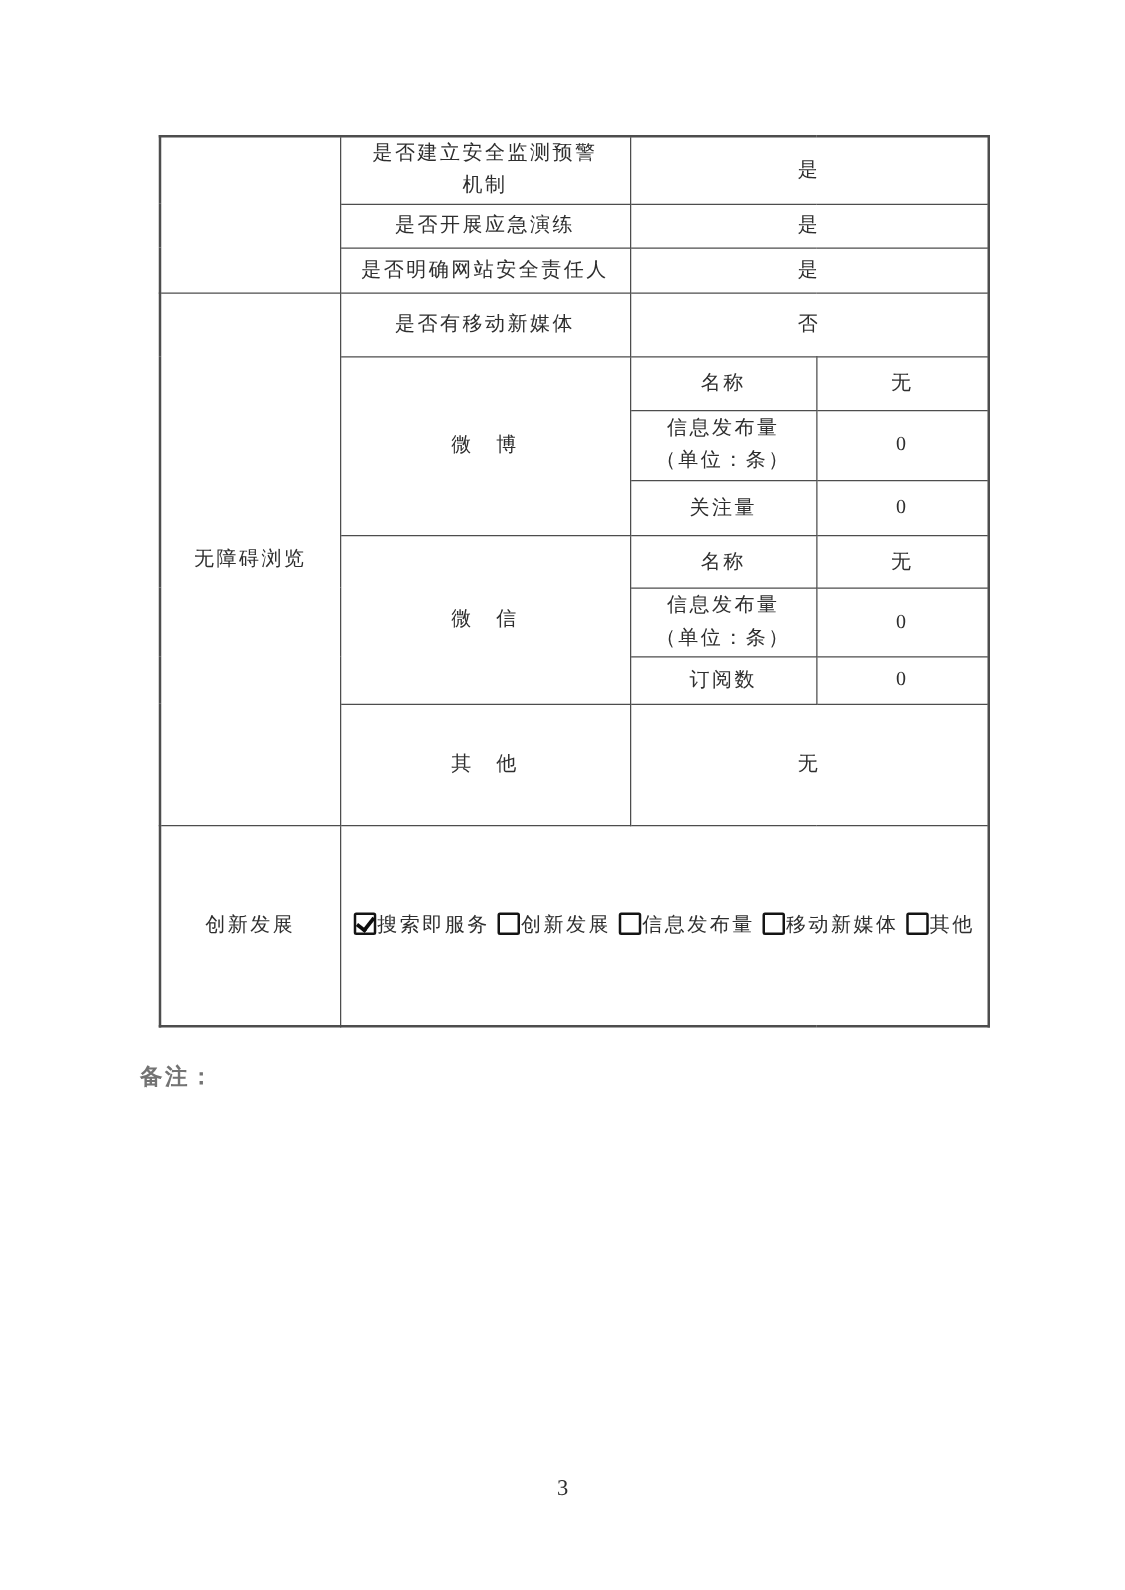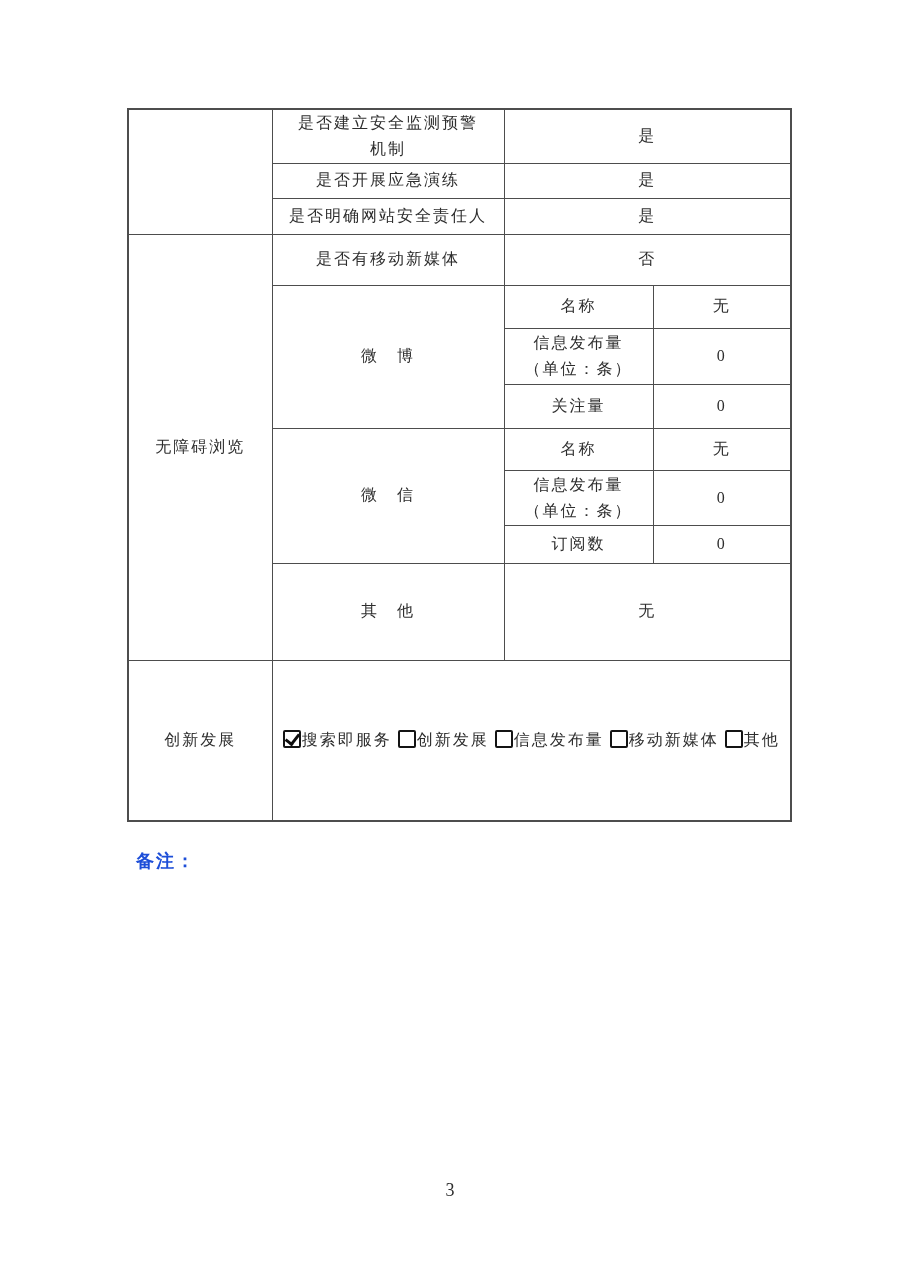--- a/index.html
+++ b/index.html
@@ -62,26 +62,26 @@
     content:"";
     position:absolute;
     left:3px;top:-1px;
     width:6px;height:11px;
     border-right:3px solid #0d0d0d;
     border-bottom:3px solid #0d0d0d;
     transform:rotate(38deg);
   }
   .notes{
     position:absolute;
-    left:136px;top:849px;
+    left:112px;top:849px;
     font-family:"Liberation Sans","DejaVu Sans",sans-serif;
     font-weight:bold;
     font-size:18px;
     letter-spacing:2px;
-    color:#1d4ed8;
+    color:#737373;
   }
   .pagenum{
     position:absolute;
     left:0;top:1180px;
     width:100%;
     text-align:center;
     font-size:18px;
     color:#2e2e2e;
   }
 </style>

